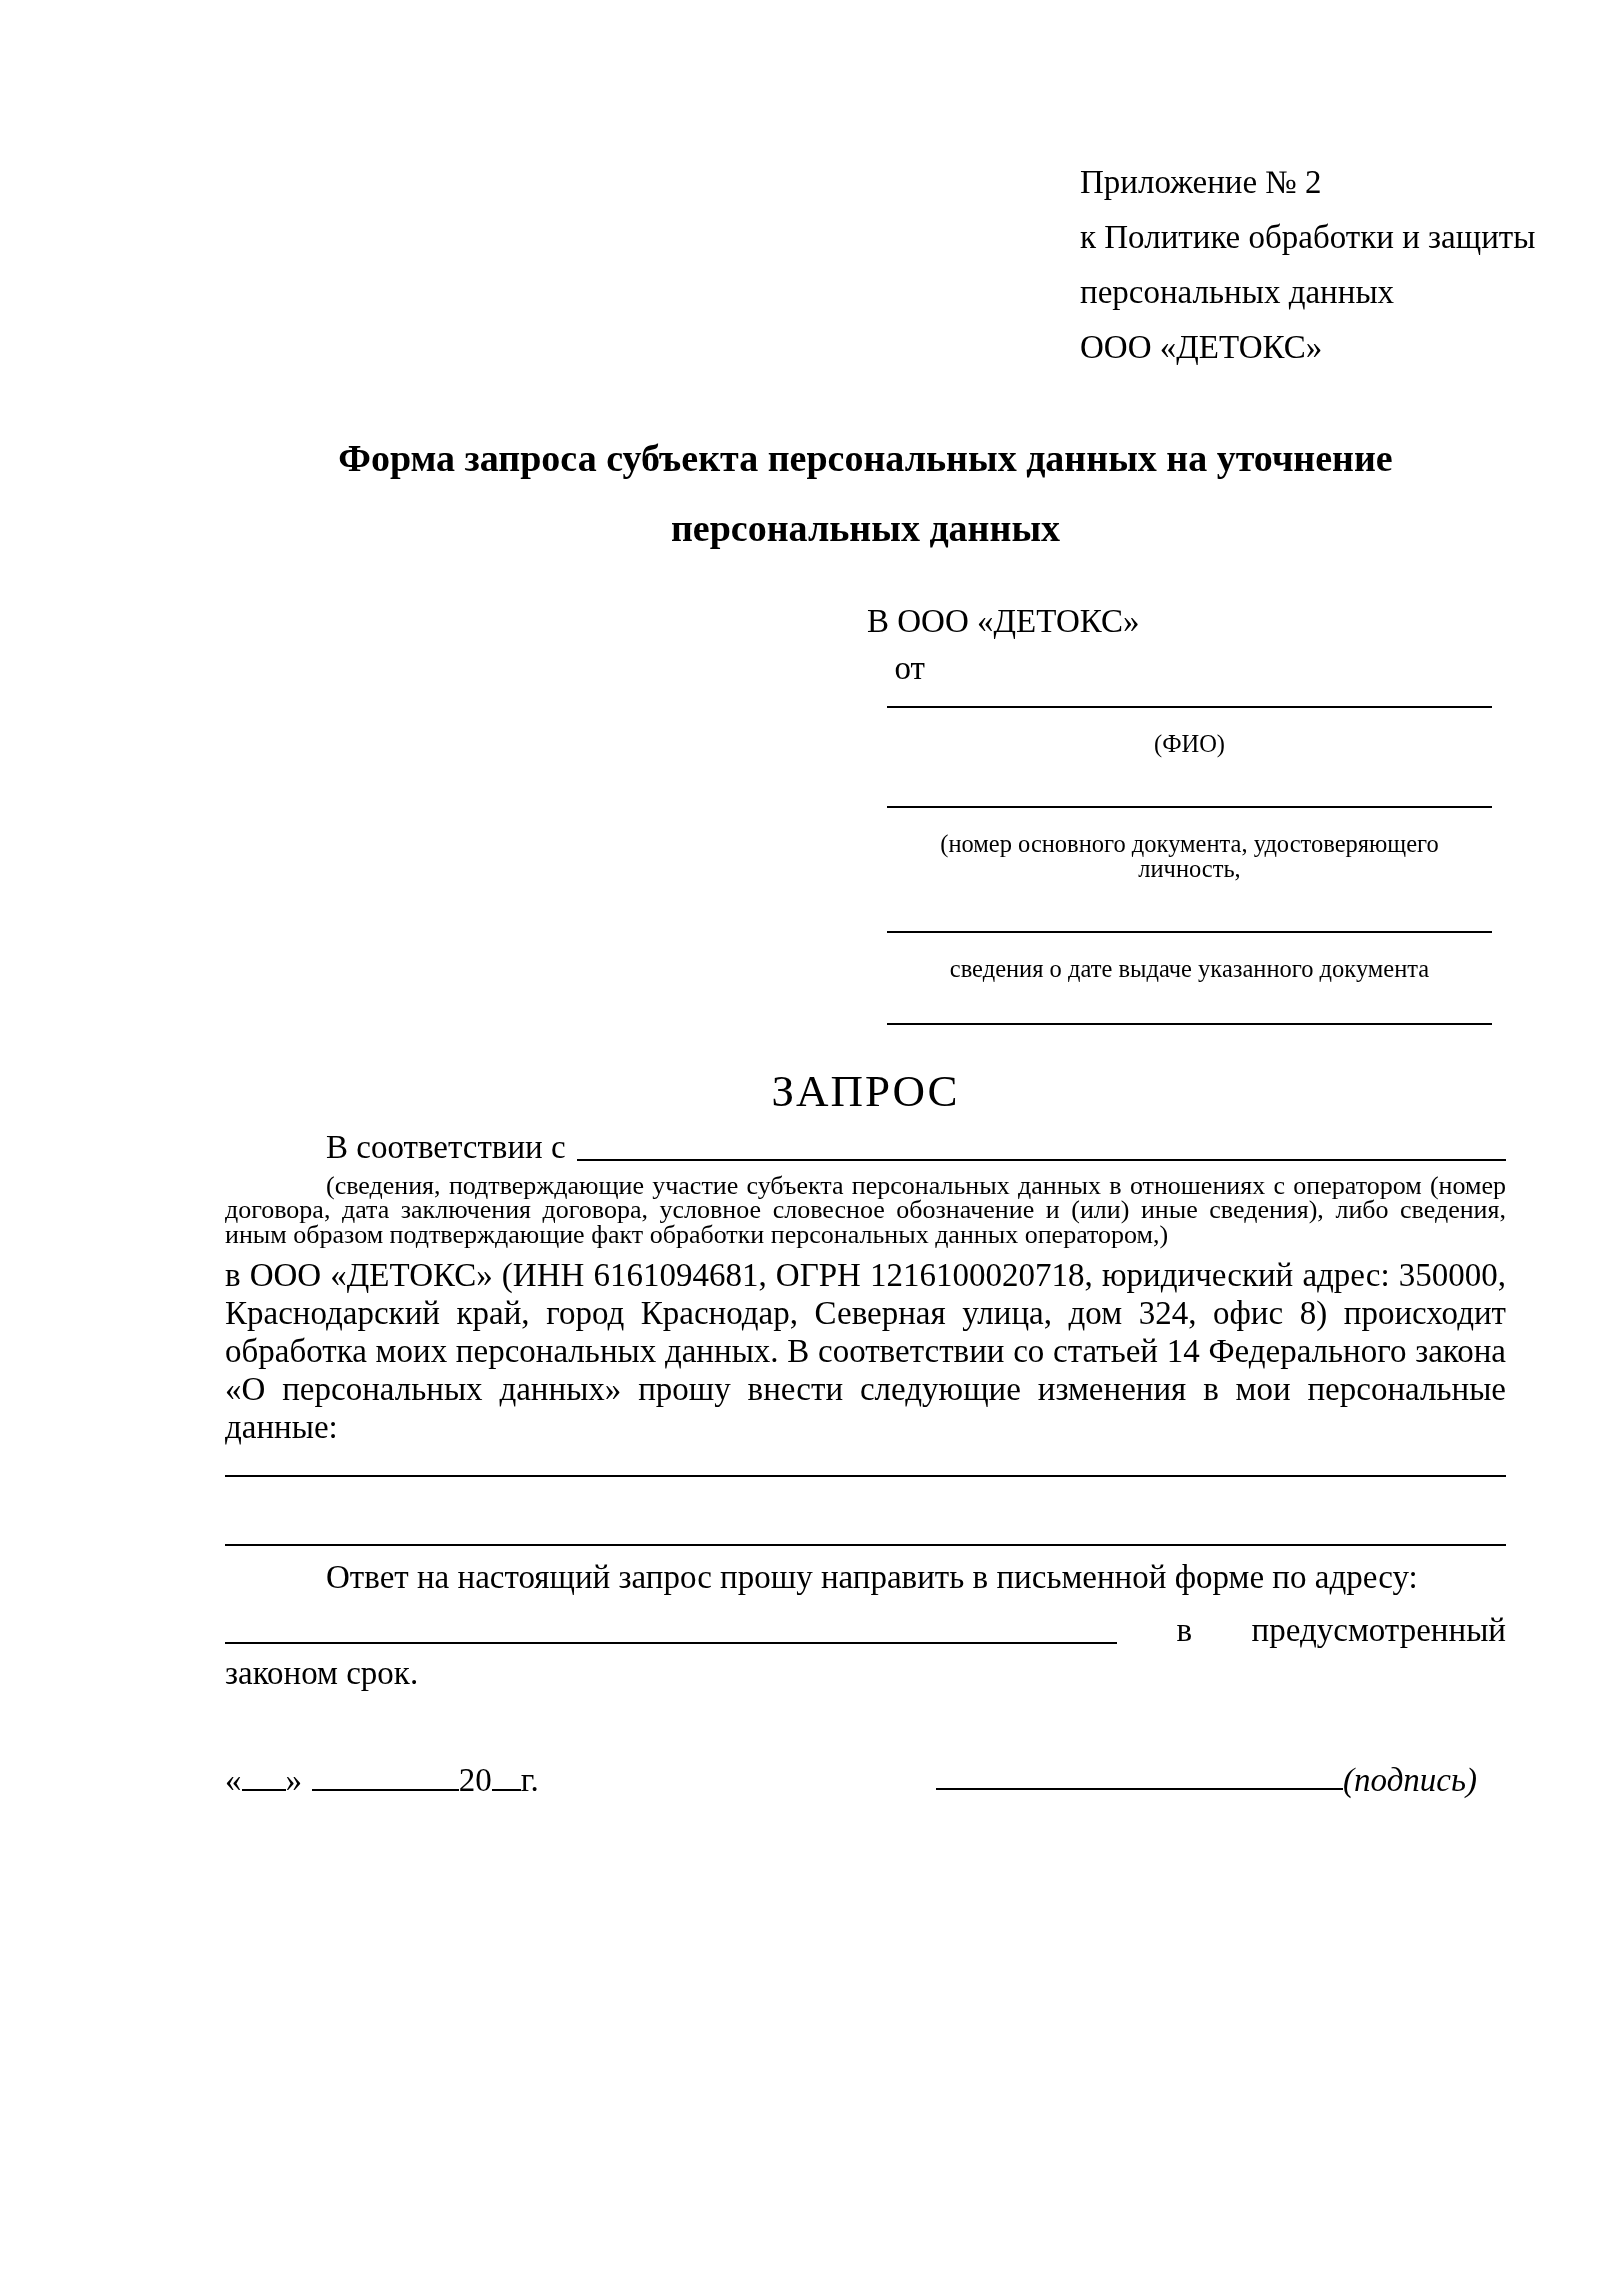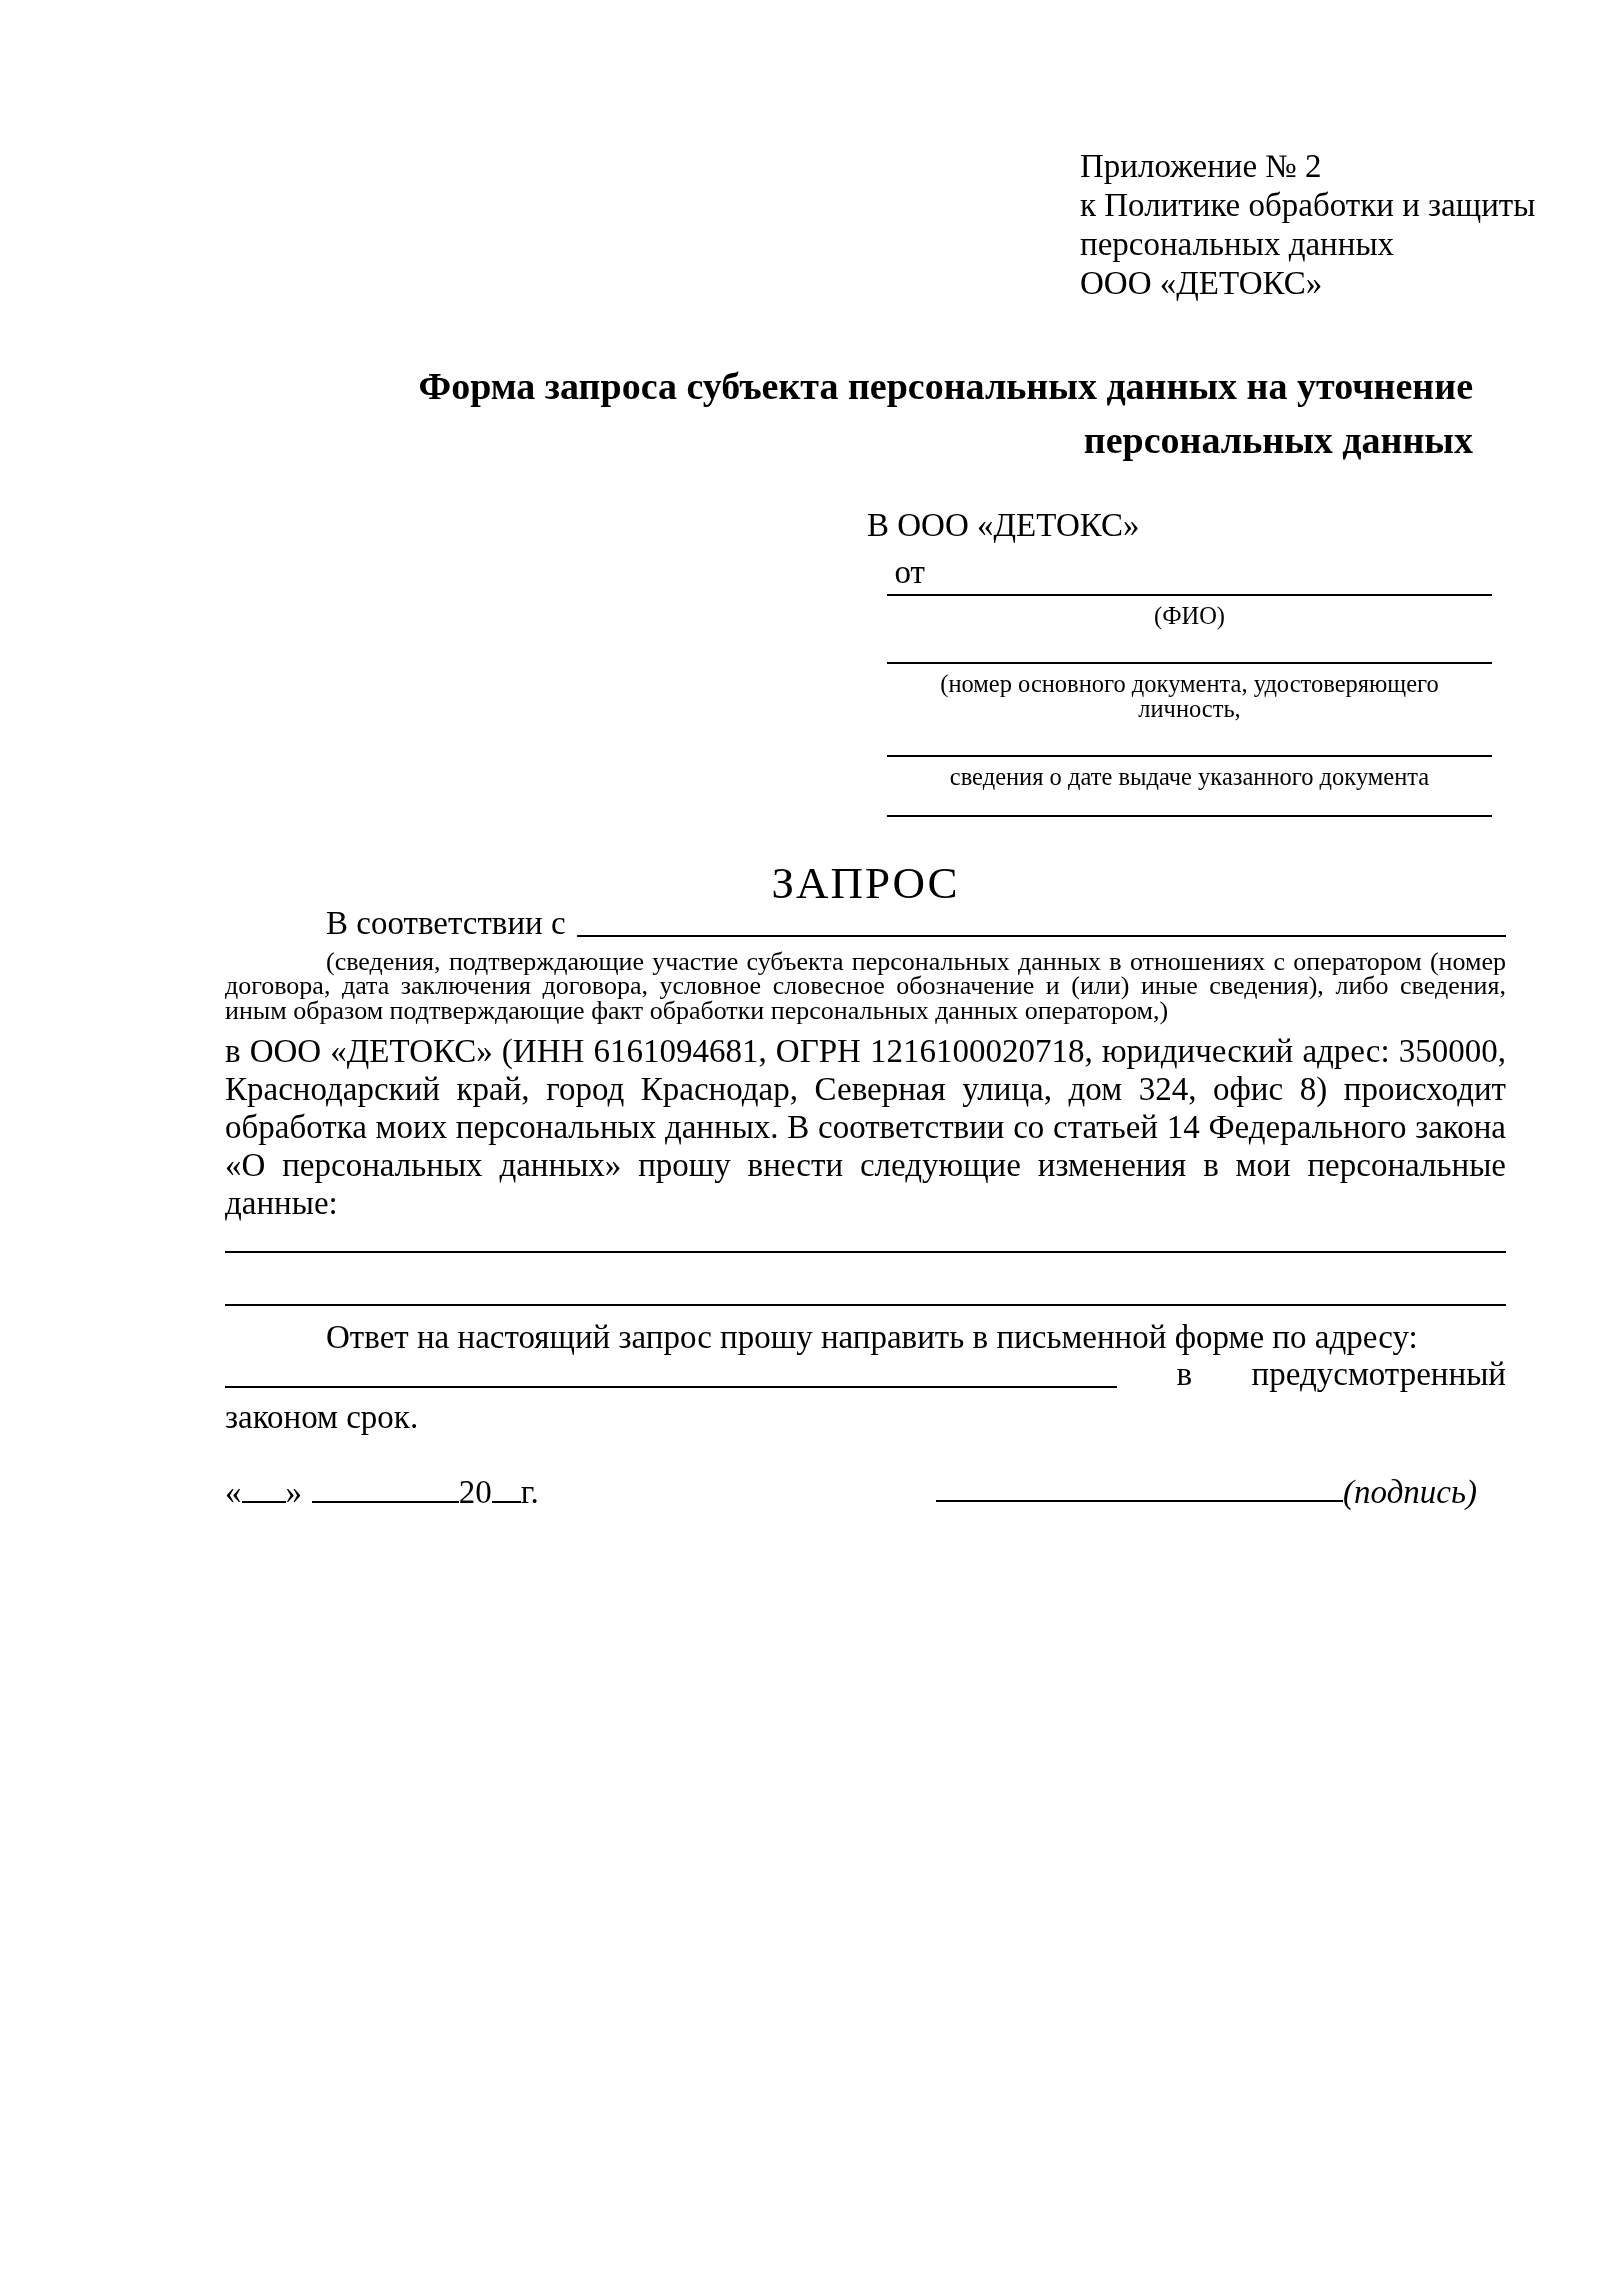--- a/index.html
+++ b/index.html
@@ -1,16 +1,16 @@
 <!DOCTYPE html>
 <html><head>
 <meta charset="utf-8">
 <style>
   html, body { margin: 0; padding: 0; background: #888; }
-  * { box-sizing: border-box; }
+  * { box-sizing: border-box; margin-top: 16px; }
   .page {
     position: relative;
     width: 1621px;
     height: 2293px;
     margin: 0 auto;
     background: #ffffff;
     color: #000000;
     font-family: "Liberation Serif", "DejaVu Serif", serif;
     font-size: 33px;
     line-height: 38px;
@@ -21,24 +21,24 @@
   .appendix {
     margin-left: 855px;
     line-height: 39px;
     white-space: nowrap;
   }
 
   
   .doc-title {
     margin: 56px auto 0 auto;
     max-width: 1215px;
-    text-align: right;
+    text-align: center;
     font-weight: bold;
     font-size: 38px;
-    line-height: 54px;
+    line-height: 70px;
   }
 
   
   .addressee { margin-top: 39px; margin-left: 642px; }
   .addressee .from { margin-top: 13.7px; padding-left: 27.4px; line-height: 29px; }
 
   
   .fields { margin-left: 662px; width: 605px; }
   .field-line { border-bottom: 2.9px solid #000; }
   .field-line.h10 { height: 9.8px; }

